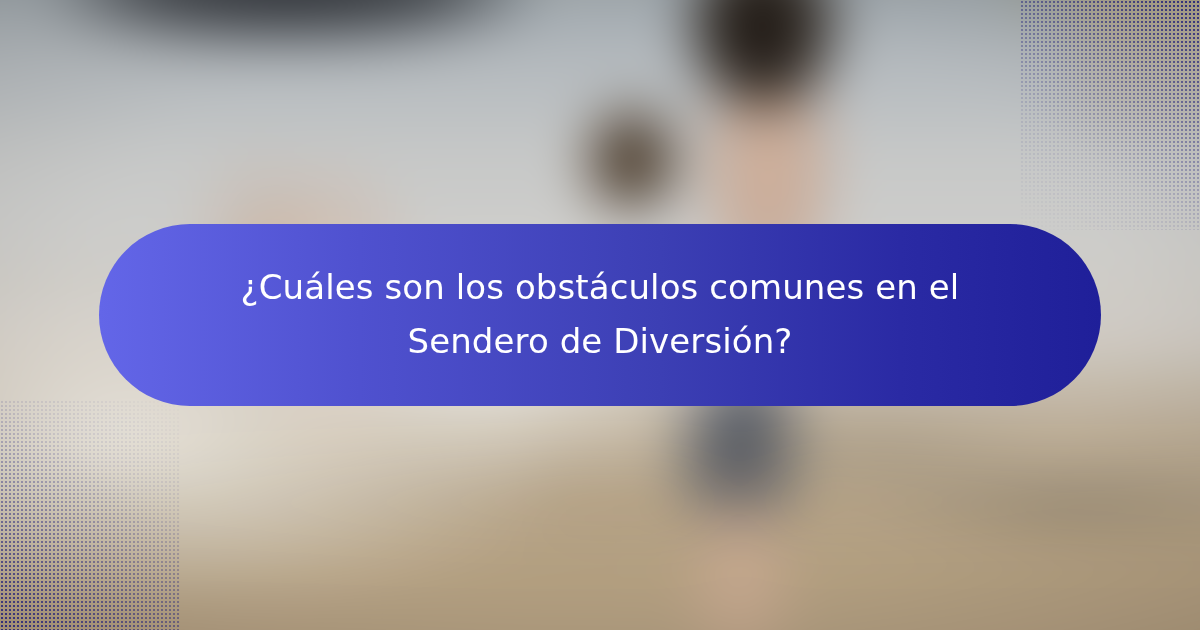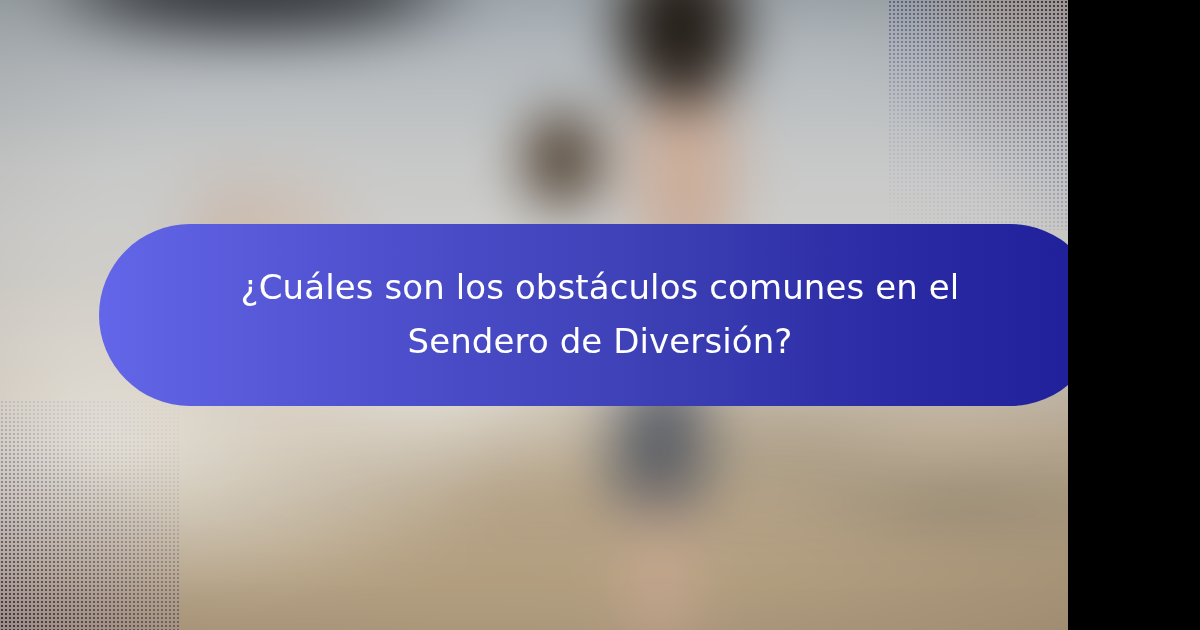--- a/index.html
+++ b/index.html
@@ -4,21 +4,21 @@
 <title>Question Card</title>
 <style>
   html, body {
     margin: 0;
     padding: 0;
     background: #000;
   }
 
   #stage {
     position: relative;
-    width: 1068px;
+    width: 1200px;
     height: 630px;
     overflow: hidden;
     font-family: "DejaVu Sans", "Liberation Sans", sans-serif;
     background: #8a8277;
   }
 
   
   .bg-photo {
     position: absolute;
     inset: -60px;

